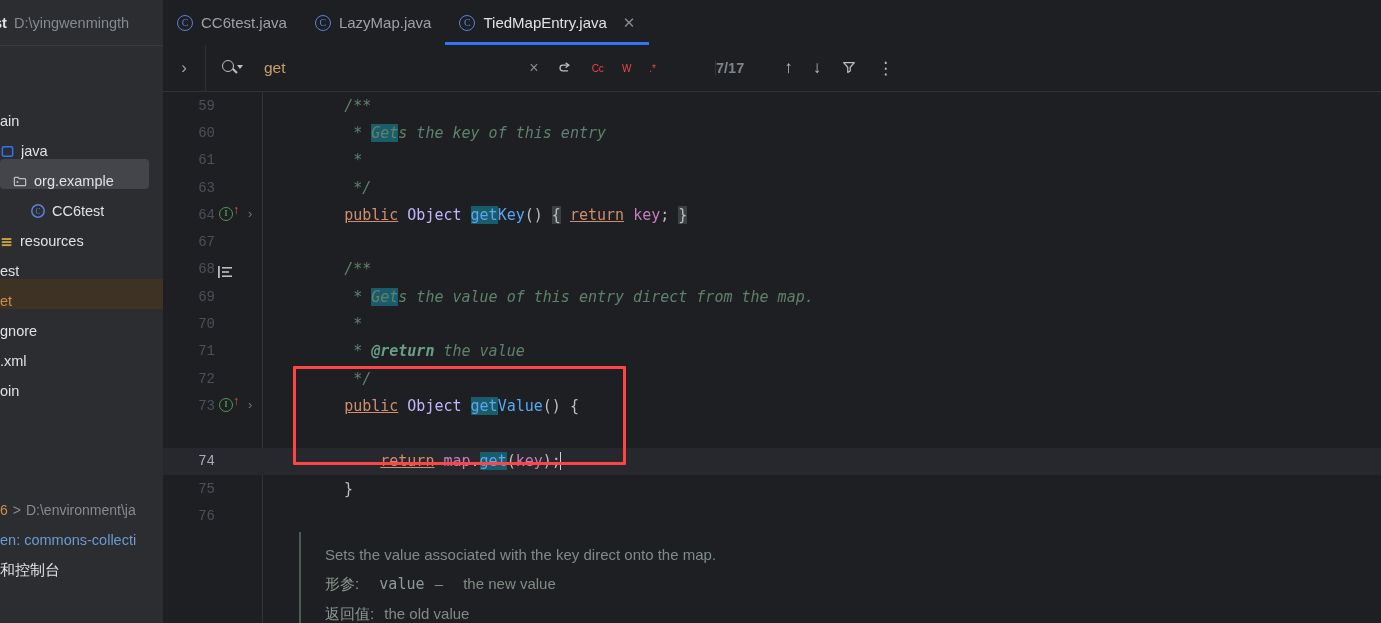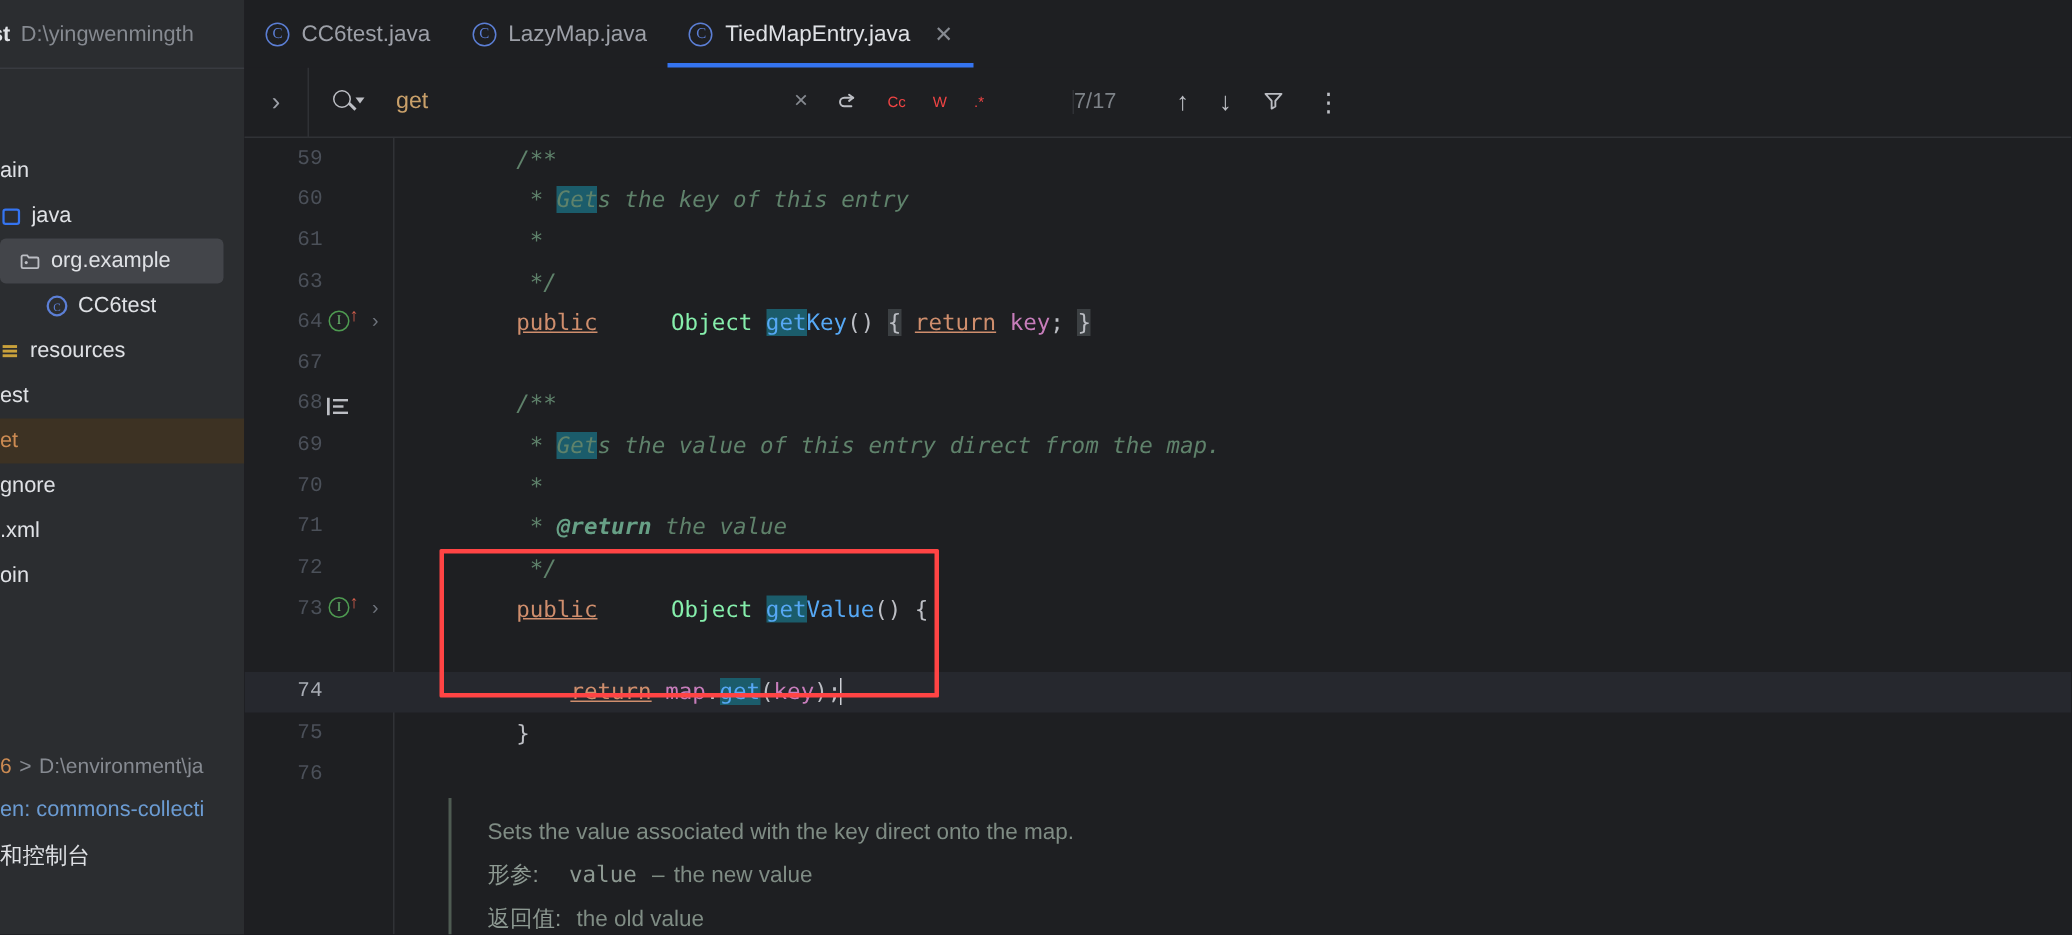--- a/index.html
+++ b/index.html
@@ -26,21 +26,21 @@
     font-size: 14.5px;
     white-space: nowrap;
   }
   .sb-header .proj { color: #DFE1E5; font-weight: bold; margin-left: -6px; }
   .sb-header .path { color: #868A91; margin-left: 7px; }
   .sb-divider { height: 1px; background: #393B40; width: 100%; }
 
   .sb-tree { padding-top: 53px; }
   .sb-row {
     height: 30px;
-    display: flex; align-items: center;
+    display: flex; align-items: flex-end;
     white-space: nowrap;
     font-size: 14.5px;
     color: #DFE1E5;
     padding-right: 6px;
   }
   .sb-row.sel-grey { background: #43454A; border-radius: 4px; margin-right: 14px; }
   .sb-row.sel-brown { background: #3D3223; }
   .sb-ico { flex: 0 0 auto; display: inline-flex; align-items: center; justify-content: center; margin-right: 6px; }
   .sb-label { overflow: hidden; }
   .sb-label.orange { color: #CC8B52; }
@@ -125,20 +125,21 @@
   }
   .sf-ctrl { color: #ef4444; font-size: 10px; padding: 0 9px; white-space: nowrap; }
   .sf-ctrl.dim { color: #868A91; font-size: 16px; }
   .loop-ic { display: inline-block; width: 17px; height: 17px; position: relative; vertical-align: -3px; }
 
   .match-count {
     color: #7E8389; font-size: 14.5px;
     margin-left: 50px; margin-right: 30px;
     border-left: 1px solid #2F3135;
     padding-left: 0;
+    font-weight: bold;
   }
   .nav-ic { color: #BCBEC4; font-size: 17px; padding: 0 10px; }
 
   
   .editor { flex: 1; position: relative; overflow: hidden; background: #1E1F22; }
   .gutter-bg {
     position: absolute; left: 0; top: 0; bottom: 0; width: 100px;
     background: #1E1F22; border-right: 1px solid #303236;
   }
   .lines { position: relative; }
@@ -154,21 +155,21 @@
   }
   .line.current .lnum { color: #A9ADB5; }
   .gutter-ic { width: 48px; flex: 0 0 48px; position: relative; height: 27.3px; }
   .code {
     font-family: "DejaVu Sans Mono", monospace; font-size: 15px;
     color: #BCBEC4; padding-left: 45px; white-space: pre;
   }
 
   
   .kw   { color: #CF8E6D; text-decoration: underline; }
-  .typ  { color: #86efac; margin-left: 40px; }
+  .typ  { color: #c4b5fd; }
   .mth  { color: #56A8F5; }
   .fld  { color: #C77DBB; }
   .pun  { color: #BCBEC4; }
   .cmt  { color: #5F826B; font-style: italic; }
   .tag  { color: #67A086; font-style: italic; font-weight: bold; }
   .hl   { background: #1B5C6B; }
   .brmatch { background: #3C4043; }
 
   
   .impl-ic {
@@ -382,21 +383,21 @@
         </div>
 
       <div class="annot" style="left:130px; top:274px; width:333px; height:99px;"></div>
 
       <div class="doctip" style="left:136px; top:440px; width:1082px;">
         <div class="dt-line">Sets the value associated with the key direct onto the map.</div>
         <div class="dt-line">
           <span class="dt-label">形参:</span>
           <span class="dt-mono" style="margin-left:16px">value</span>
           <span style="margin-left:6px">–</span>
-          <span style="margin-left:2px">the new value</span>
+          <span style="margin-left:16px">the new value</span>
         </div>
         <div class="dt-line">
           <span class="dt-label">返回值:</span>
           <span style="margin-left:6px">the old value</span>
         </div>
       </div>
     </div>
   </div>
 </div>
 

